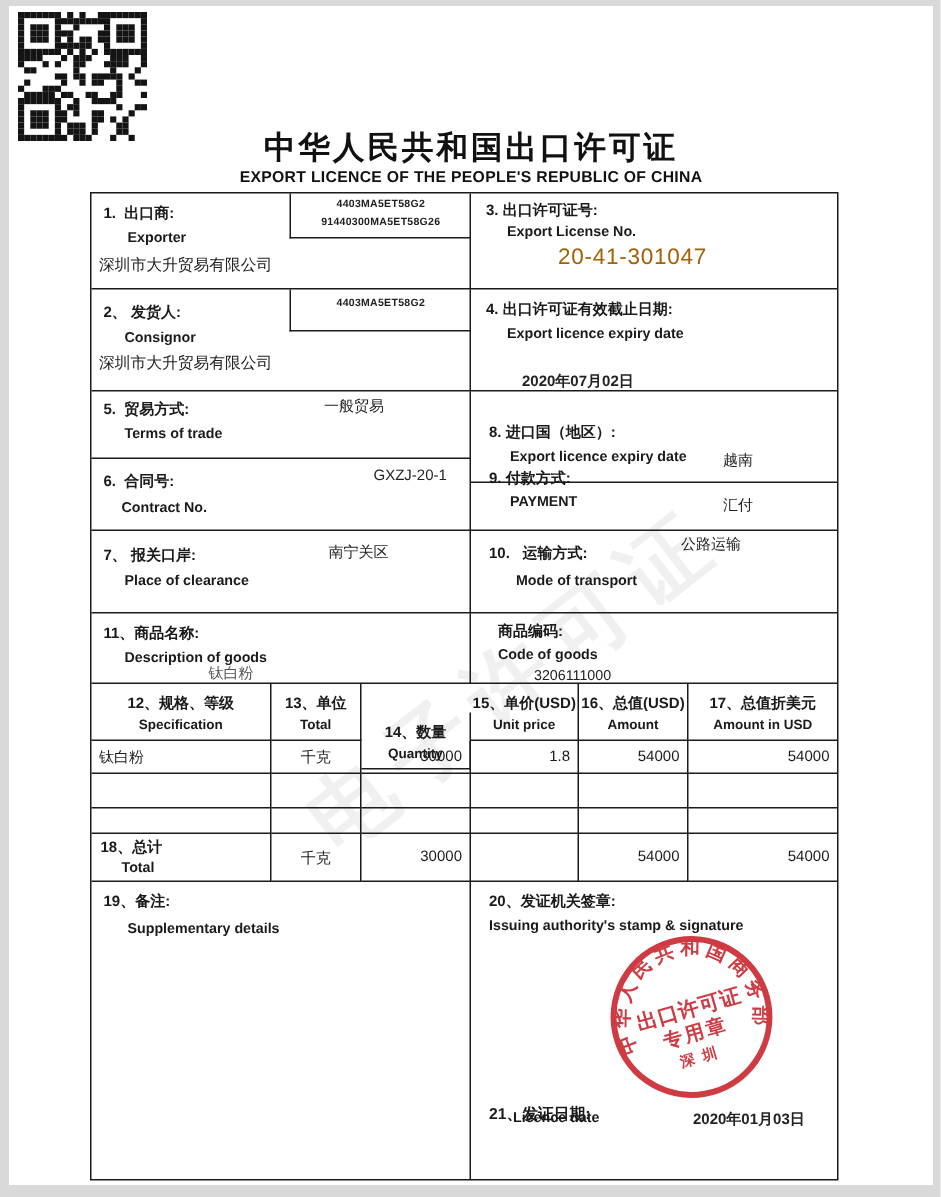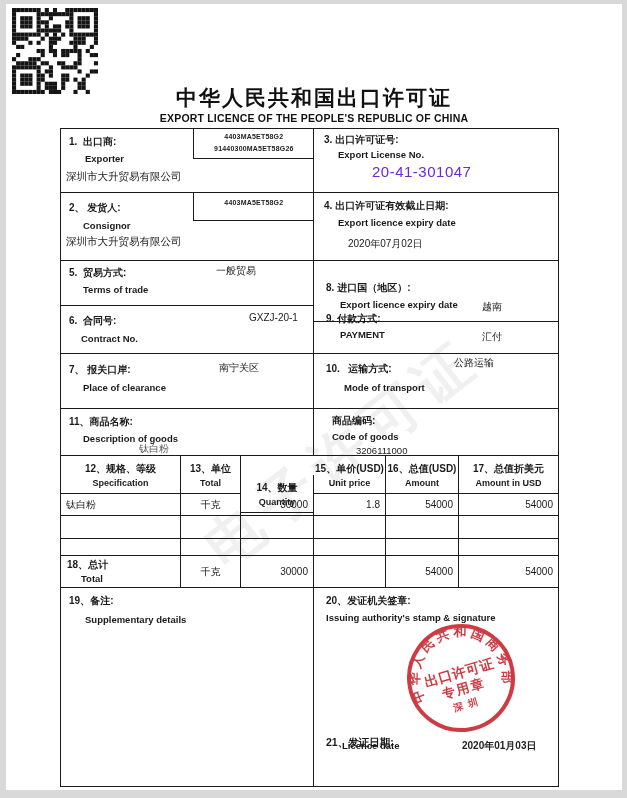--- a/index.html
+++ b/index.html
@@ -44,21 +44,21 @@
     letter-spacing:.2px;color:#222;
   }
   .hcell{display:flex;flex-direction:column;align-items:center;justify-content:center;
     text-align:center;font-weight:bold;}
   .hcell .l1{font-size:10px;}
   .hcell .l2{font-size:9px;margin-top:2px;}
   .tcell{display:flex;align-items:center;font-size:10px;}
   .tcell.num{justify-content:flex-end;padding-right:5px;}
   .tcell.ctr{justify-content:center;}
   .tcell.txt{padding-left:5px;}
-  .licno{position:absolute;font-size:15px;letter-spacing:.5px;color:#6d28d9;}
+  .licno{position:absolute;font-size:15px;letter-spacing:.5px;color:#a16207;}
   .stamp{position:absolute;left:337px;top:489px;width:126px;height:120px;opacity:.88;}
   .f21-label{position:absolute;font-weight:bold;font-size:10.5px;}
 </style>
 </head>
 <body>
 
 <div class="page">
 
   <div class="qr">
     <svg id="qrsvg" width="86" height="86" viewBox="0 0 86 86" xmlns="http://www.w3.org/2000/svg">
@@ -315,21 +315,21 @@
       <span class="lbl" style="left:8px;top:8px;"><span>2、</span> <span>发货人:</span></span>
       <span class="lbl-en" style="left:22px;top:27px;">Consignor</span>
       <span class="val" style="left:5px;top:42px;font-size:10.5px;">深圳市大升贸易有限公司</span>
       <div class="subcodes" style="left:132px;top:0;width:119.7px;height:23px;padding-top:4px;">
         <div>4403MA5ET58G2</div>
       </div>
     </div>
     <div class="cell bb" style="left:253px;top:64px;width:244px;height:68px;">
       <span class="lbl" style="left:10px;top:6px;"><span>4.</span> <span>出口许可证有效截止日期:</span></span>
       <span class="lbl-en" style="left:24px;top:24px;">Export licence expiry date</span>
-      <span class="val" style="left:34px;top:44px;font-weight:normal;">2020年07月02日</span>
+      <span class="val" style="left:34px;top:54px;font-weight:bold;">2020年07月02日</span>
     </div>
 
     <div class="cell br bb" style="left:0;top:132px;width:253px;height:45px;">
       <span class="lbl" style="left:8px;top:5px;"><span>5.</span>&nbsp;&nbsp;<span>贸易方式:</span></span>
       <span class="lbl-en" style="left:22px;top:23px;">Terms of trade</span>
       <span class="val" style="left:155px;top:3px;">一般贸易</span>
     </div>
     <div class="cell bb" style="left:253px;top:148px;width:244px;height:45px;">
       <span class="lbl" style="left:12px;top:4px;"><span>8.</span> <span>进口国（地区）:</span></span>
       <span class="lbl-en" style="left:26px;top:22px;">Export licence expiry date</span>

